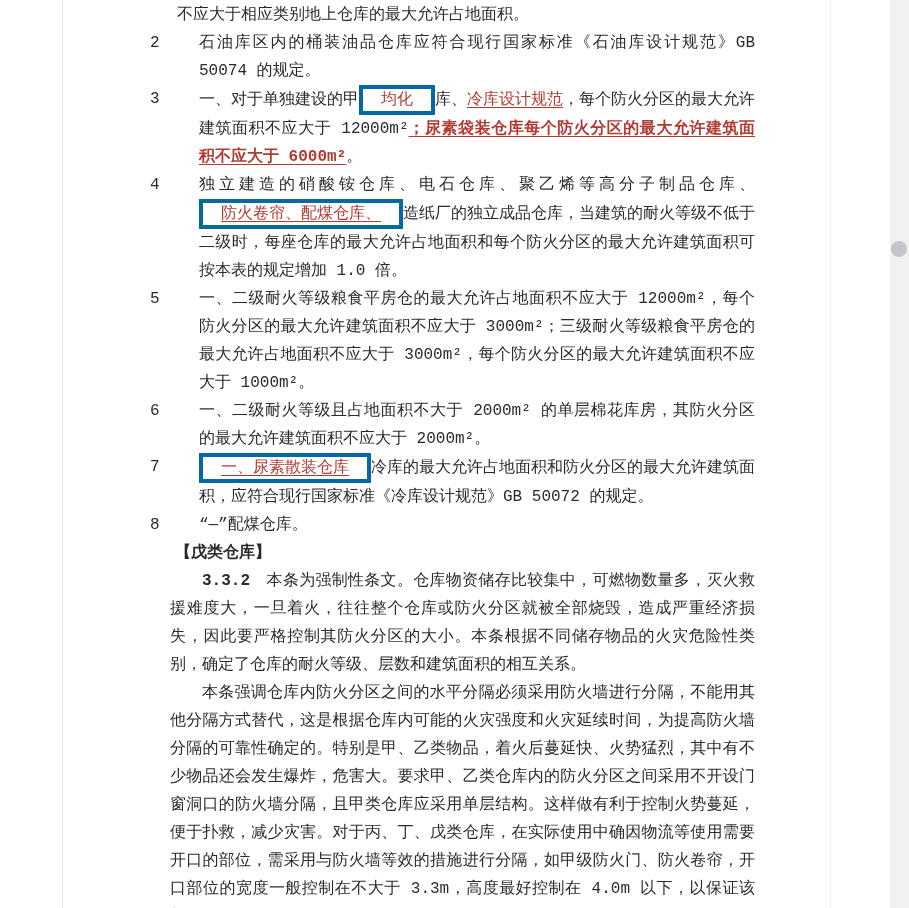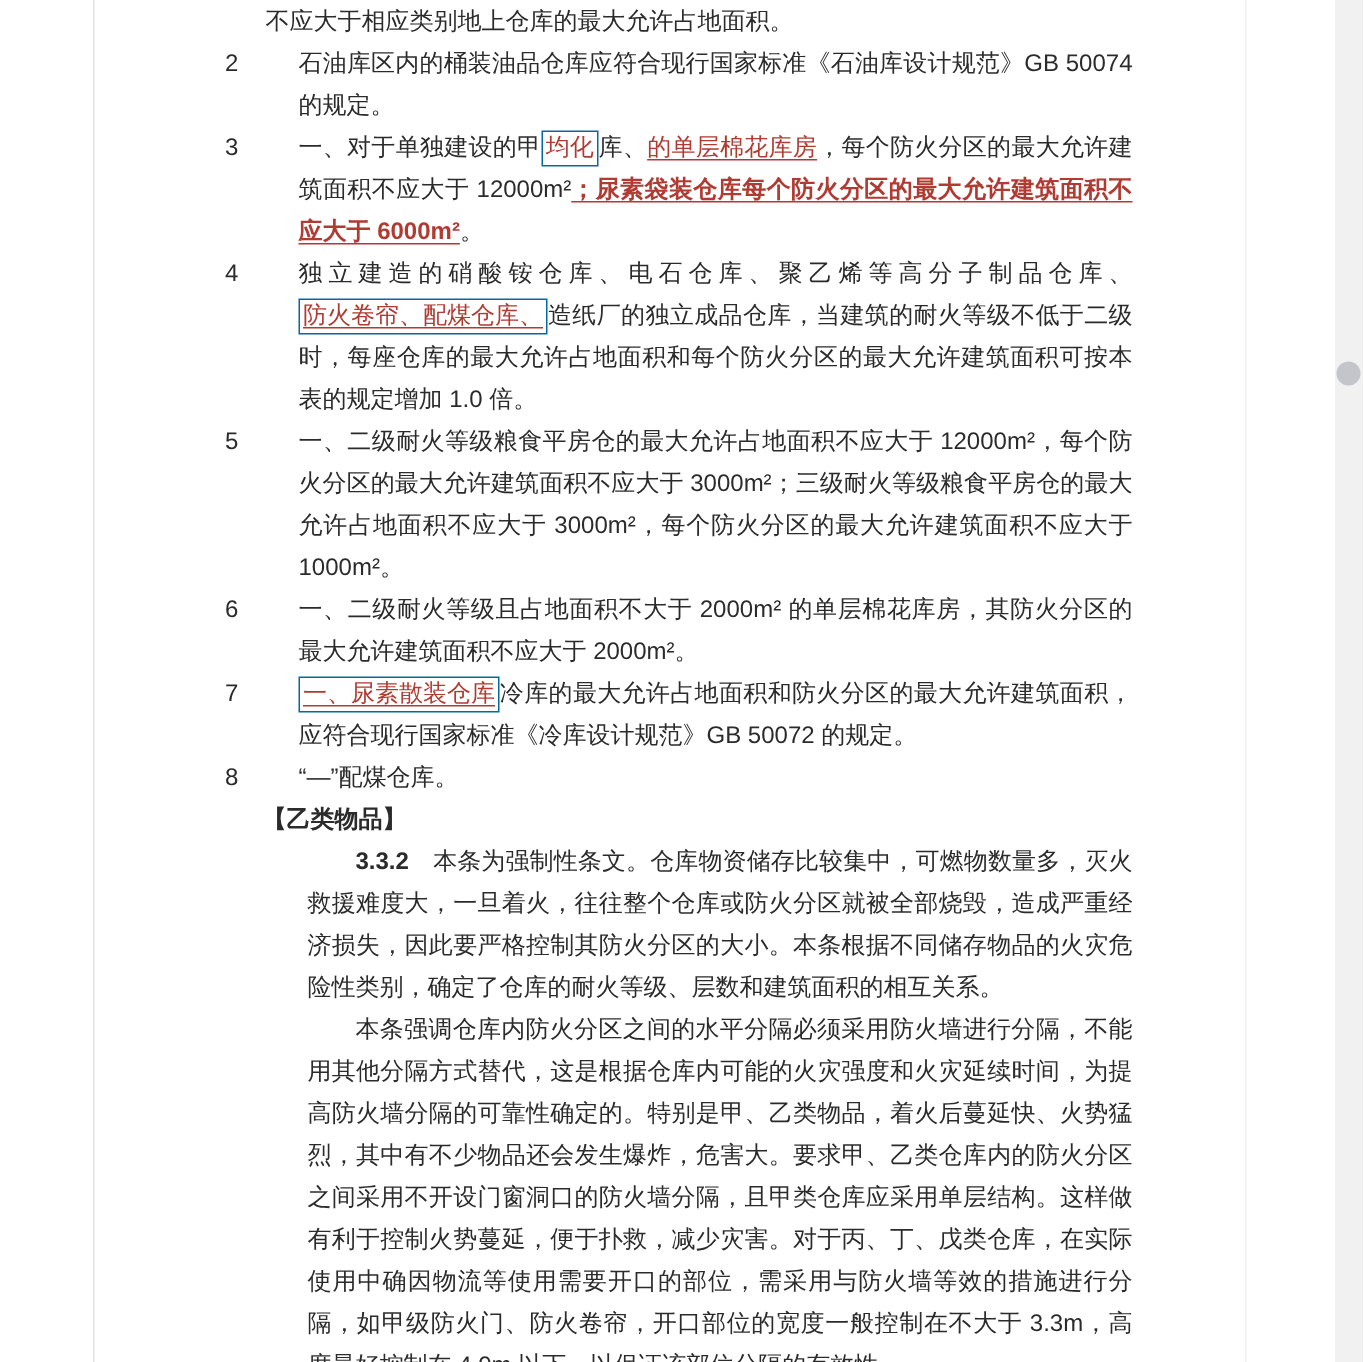--- a/index.html
+++ b/index.html
@@ -2,21 +2,21 @@
 <html><head>
 <meta charset="utf-8">
 <style>
   * { margin: 0; padding: 0; box-sizing: border-box; }
   html, body { background: #ffffff; }
   .canvas {
     position: relative;
     width: 909px; height: 908px;
     background: #ffffff;
     overflow: hidden;
-    font-family: Liberation Sans, sans-serif;
+    font-family: Liberation Mono, monospace;
     color: #2b2b2b;
   }
   .page-edge-left {
     position: absolute; left: 62px; top: 0;
     width: 1px; height: 100%;
     background: #e3e3e3;
   }
   .page-edge-right {
     position: absolute; left: 830px; top: 0;
     width: 1px; height: 100%;
@@ -41,51 +41,51 @@
   }
   .intro-line { margin-left: 27px; }
   .note { display: flex; }
   .note-num { flex: none; width: 27px; }
   .note-text { flex: 1; text-align: justify; margin-left: 22px; }
   .seg.red { color: #b03b32; }
   .seg.underlined { text-decoration: underline; text-underline-offset: 3px; }
   .seg.bold { font-weight: bold; }
   .seg.boxed {
     display: inline-block;
-    border: 1px solid #0369a1;
-    padding: 0 2px;
+    border: 4px solid #0369a1;
+    padding: 0 18px;
     line-height: 22px;
   }
   .commentary-header {
     margin-left: 25px;
     font-weight: bold;
   }
   .commentary-paragraphs { margin-left: 20px; width: 585px; }
-  .cpara { text-indent: 2em; text-align: justify; margin-left: 35px; }
+  .cpara { text-indent: 2em; text-align: justify; }
   .plabel { font-weight: bold; }
 </style>
 </head>
 <body>
 
 <div class="canvas">
 
   <div class="page-edge-left"></div>
   <div class="page-edge-right"></div>
 
   <div class="content">
     <div class="intro-line">不应大于相应类别地上仓库的最大允许占地面积。</div>
 
     <div>
         <div class="note">
           <div class="note-num">2</div>
           <div class="note-text"><span class="seg normal">石油库区内的桶装油品仓库应符合现行国家标准《石油库设计规范》GB 50074 的规定。</span></div>
         </div>
         <div class="note">
           <div class="note-num">3</div>
-          <div class="note-text"><span class="seg normal">一、对于单独建设的甲</span><span class="seg red boxed">均化</span><span class="seg normal">库、</span><span class="seg red underlined">的单层棉花库房</span><span class="seg normal">，每个防火分区的最大允许建筑面积不应大于 12000m²</span><span class="seg red underlined bold">；尿素袋装仓库每个防火分区的最大允许建筑面积不应大于 6000m²</span><span class="seg normal">。</span></div>
+          <div class="note-text"><span class="seg normal">一、对于单独建设的甲</span><span class="seg red boxed">均化</span><span class="seg normal">库、</span><span class="seg red underlined">冷库设计规范</span><span class="seg normal">，每个防火分区的最大允许建筑面积不应大于 12000m²</span><span class="seg red underlined bold">；尿素袋装仓库每个防火分区的最大允许建筑面积不应大于 6000m²</span><span class="seg normal">。</span></div>
         </div>
         <div class="note">
           <div class="note-num">4</div>
           <div class="note-text"><span class="seg normal">独立建造的硝酸铵仓库、电石仓库、聚乙烯等高分子制品仓库、</span><span class="seg red underlined boxed">防火卷帘、配煤仓库、</span><span class="seg normal">造纸厂的独立成品仓库，当建筑的耐火等级不低于二级时，每座仓库的最大允许占地面积和每个防火分区的最大允许建筑面积可按本表的规定增加 1.0 倍。</span></div>
         </div>
         <div class="note">
           <div class="note-num">5</div>
           <div class="note-text"><span class="seg normal">一、二级耐火等级粮食平房仓的最大允许占地面积不应大于 12000m²，每个防火分区的最大允许建筑面积不应大于 3000m²；三级耐火等级粮食平房仓的最大允许占地面积不应大于 3000m²，每个防火分区的最大允许建筑面积不应大于 1000m²。</span></div>
         </div>
         <div class="note">
@@ -95,21 +95,21 @@
         <div class="note">
           <div class="note-num">7</div>
           <div class="note-text"><span class="seg red underlined boxed">一、尿素散装仓库</span><span class="seg normal">冷库的最大允许占地面积和防火分区的最大允许建筑面积，应符合现行国家标准《冷库设计规范》GB 50072 的规定。</span></div>
         </div>
         <div class="note">
           <div class="note-num">8</div>
           <div class="note-text"><span class="seg normal">“—”配煤仓库。</span></div>
         </div>
       </div>
 
-    <div class="commentary-header">【乙类物品】</div>
+    <div class="commentary-header">【戊类仓库】</div>
 
     <div class="commentary-paragraphs">
         <p class="cpara"><span class="plabel">3.3.2　</span>本条为强制性条文。仓库物资储存比较集中，可燃物数量多，灭火救援难度大，一旦着火，往往整个仓库或防火分区就被全部烧毁，造成严重经济损失，因此要严格控制其防火分区的大小。本条根据不同储存物品的火灾危险性类别，确定了仓库的耐火等级、层数和建筑面积的相互关系。</p>
         <p class="cpara">本条强调仓库内防火分区之间的水平分隔必须采用防火墙进行分隔，不能用其他分隔方式替代，这是根据仓库内可能的火灾强度和火灾延续时间，为提高防火墙分隔的可靠性确定的。特别是甲、乙类物品，着火后蔓延快、火势猛烈，其中有不少物品还会发生爆炸，危害大。要求甲、乙类仓库内的防火分区之间采用不开设门窗洞口的防火墙分隔，且甲类仓库应采用单层结构。这样做有利于控制火势蔓延，便于扑救，减少灾害。对于丙、丁、戊类仓库，在实际使用中确因物流等使用需要开口的部位，需采用与防火墙等效的措施进行分隔，如甲级防火门、防火卷帘，开口部位的宽度一般控制在不大于 3.3m，高度最好控制在 4.0m 以下，以保证该部位分隔的有效性。</p>
         <p class="cpara">设置在地下、半地下的仓库，火灾时室内气温高，烟气浓度比较高和热分解产物成分复杂、毒性大，而且威胁上部仓库的安全，所以要求相对较严。本条规定甲、乙类仓库不应附设在建筑物的地下室和半地下室内；对于单独建设的甲、乙类仓库，甲、乙类物品也不应储存在该建筑的地下、半地下。随着地下空间的开发利用，地下仓库</p>
       </div>
   </div>
 
   <div class="scroll-track">
     <div class="scroll-thumb"></div>

